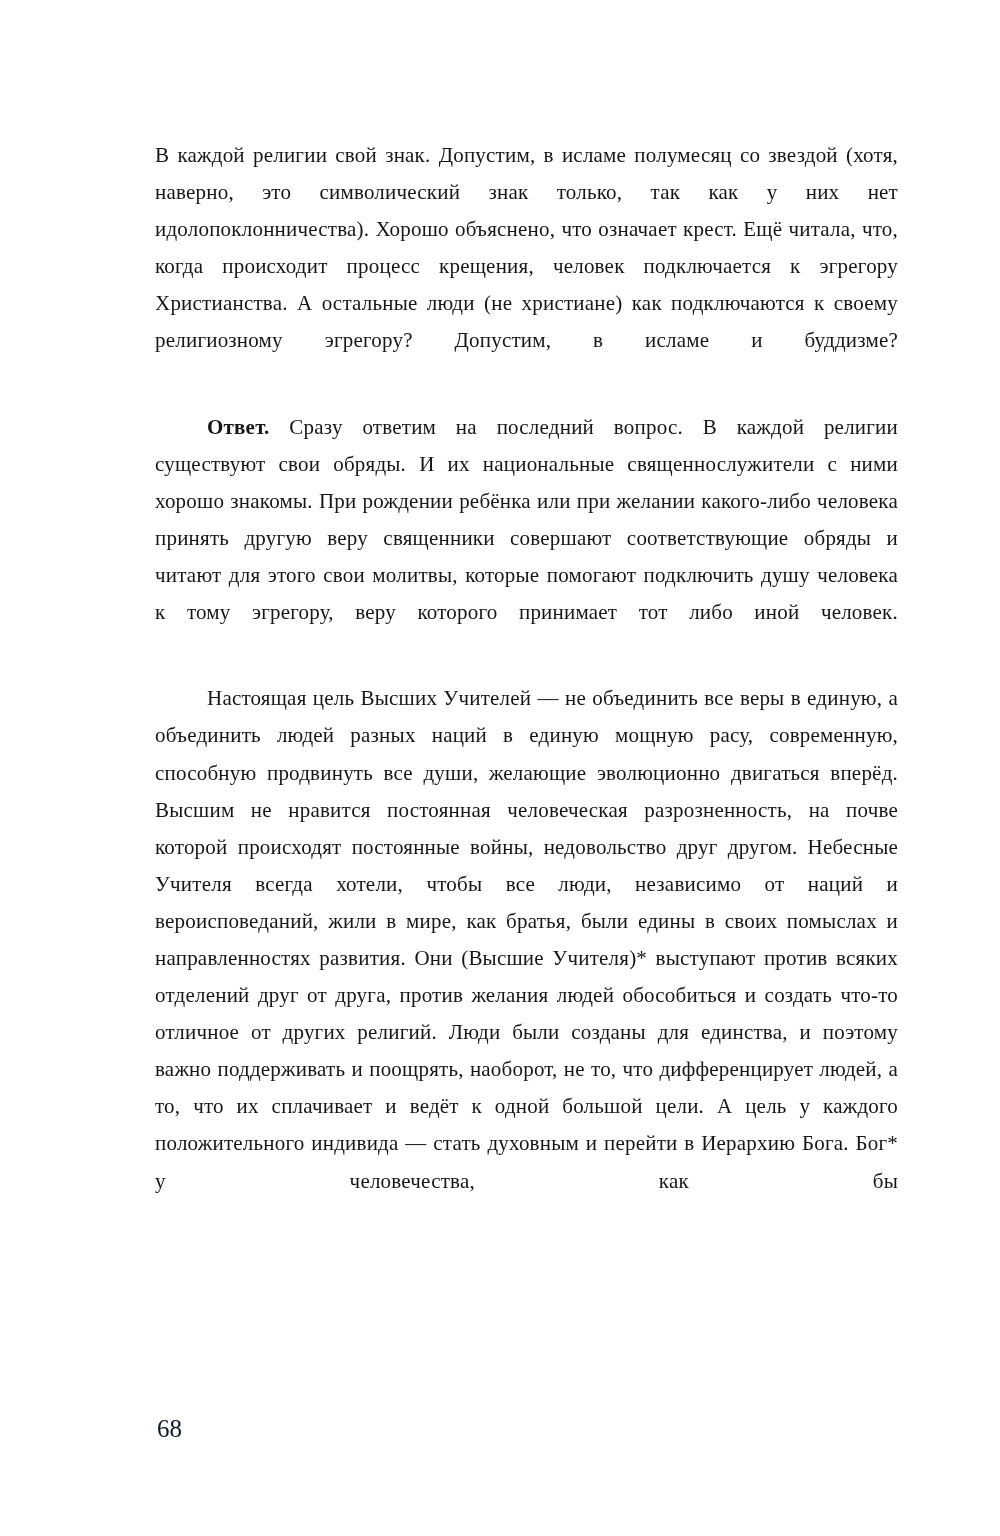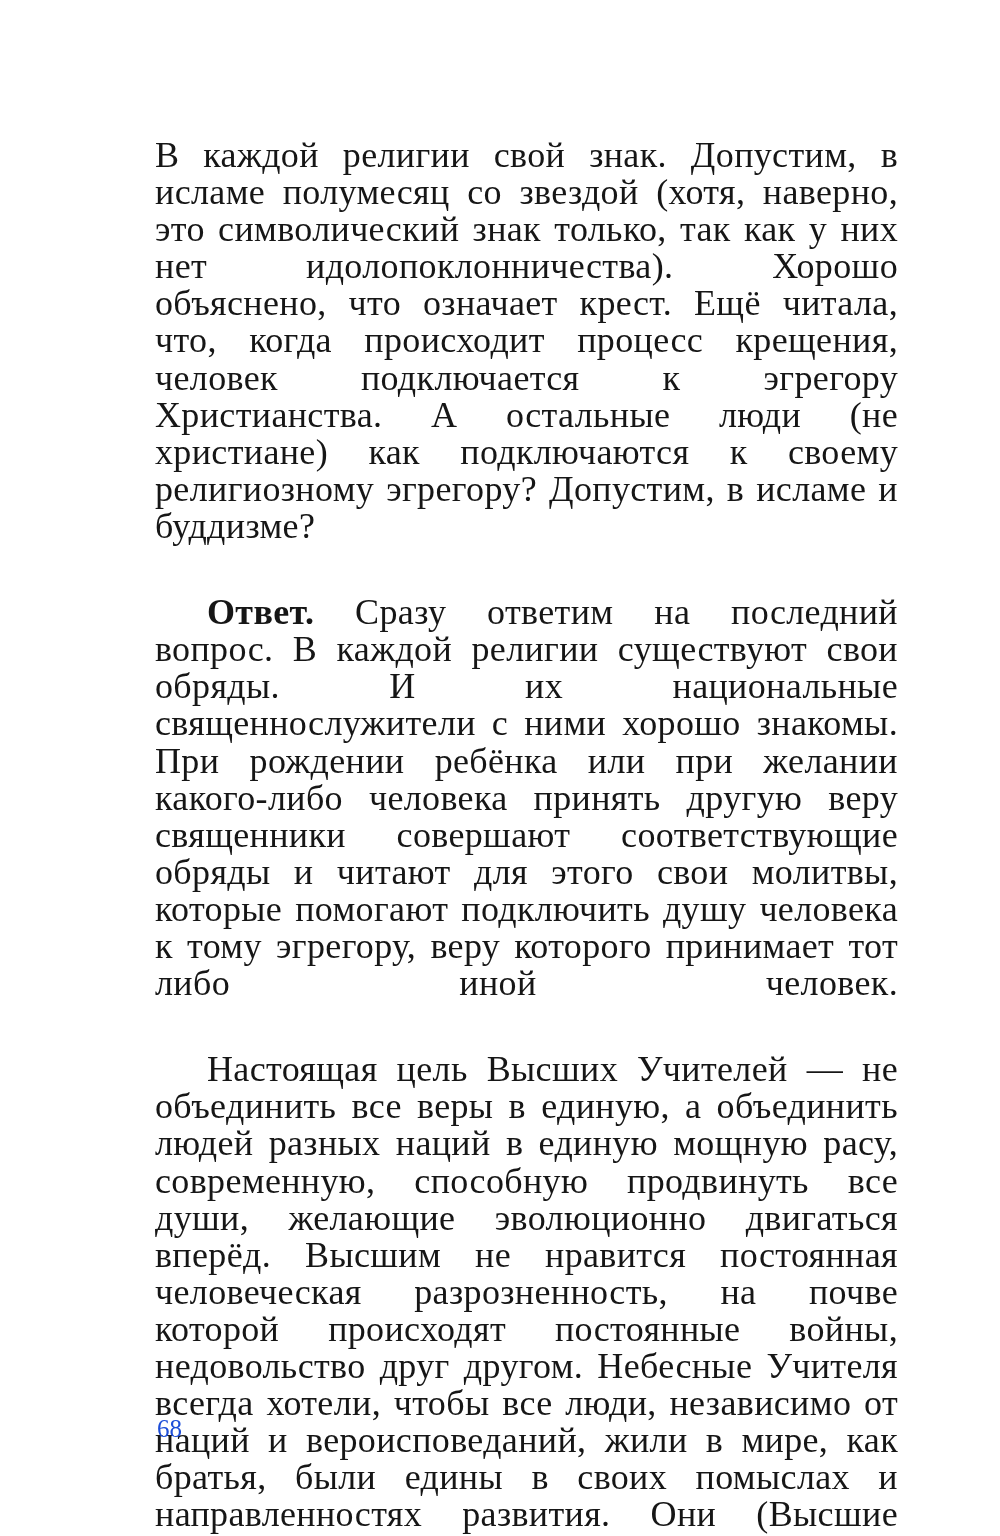--- a/index.html
+++ b/index.html
@@ -28,21 +28,21 @@
   
   #text-column {
     position: absolute;
     left: 155px;
     top: 137px;
     width: 743px;
   }
 
   .para {
     margin: 0;
-    font-size: 36px;
+    font-size: 21px;
     line-height: 37.1px;
     text-align: justify;
     text-justify: inter-word;
     letter-spacing: 0.01em;
     word-spacing: 0.01em;
     color: #161616;
     hyphens: manual;
   }
 
   .para.indent {
@@ -65,21 +65,21 @@
     font-weight: bold;
   }
 
   
   #page-folio {
     position: absolute;
     left: 157px;
     top: 1414px;
     font-size: 25px;
     line-height: 30px;
-    color: #1d4ed8;
+    color: #0f172a;
     font-family: "Liberation Serif", "DejaVu Serif", serif;
   }
 </style>
 </head>
 <body>
 
 <div id="page-sheet">
 
   <div id="text-column">
 

